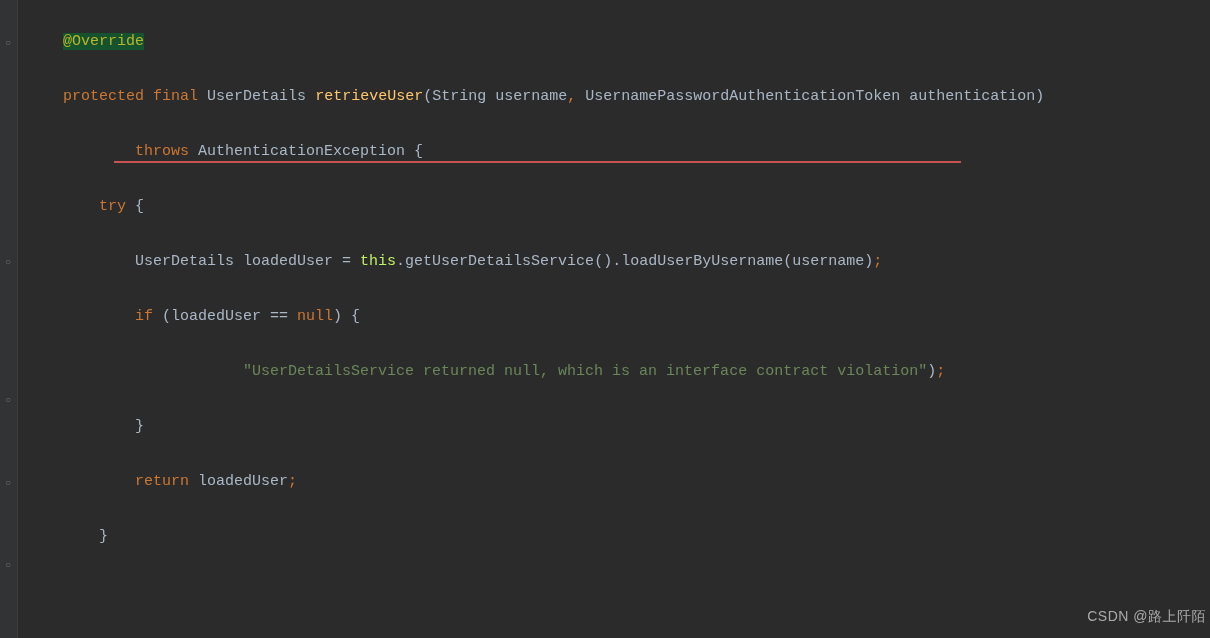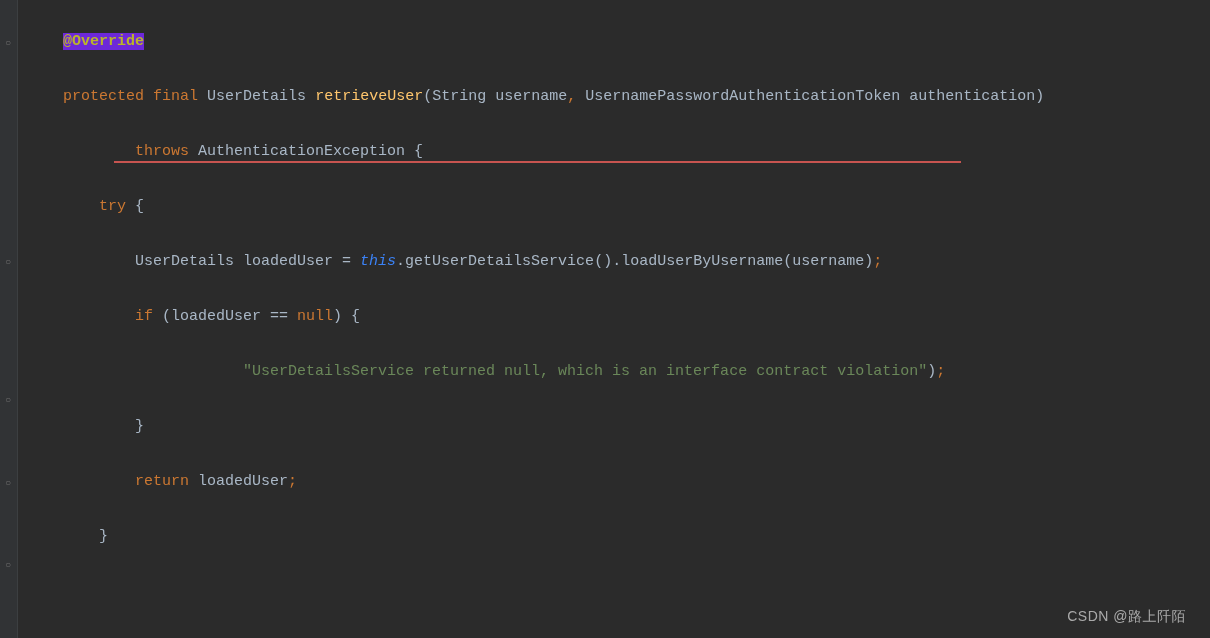--- a/index.html
+++ b/index.html
@@ -44,42 +44,42 @@
       top: 0;
       right: 0;
       padding-left: 0;
       white-space: pre;
     }
     .line {
       height: 27.5px;
       padding-left: 0;
       position: relative;
     }
-    .annotation { color: #bbb529; background: #6d28d9; font-weight: bold; }
+    .annotation { color: #bbb529; background: #14532d; }
     .keyword { color: #cc7832; }
     .type { color: #a9b7c6; }
     .method-decl { color: #ffc66d; }
     .string { color: #6a8759; }
-    .this-kw { color: #3b82f6; font-style: italic; }
+    .this-kw { color: #bef264; }
     .null-kw { color: #cc7832; text-align: center; }
     .comma { color: #cc7832; }
     .semicolon { color: #cc7832; }
     .underline {
       position: absolute;
       height: 2px;
       background: #c75450;
       left: 114px;
       width: 847px;
       top: 161px;
       z-index: 5;
     }
     .watermark {
       position: absolute;
       bottom: 8px;
-      right: 24px;
+      right: 4px;
       color: #d4d4d4;
       font-size: 14px;
       font-family: sans-serif;
       opacity: 0.75;
       letter-spacing: 0.5px;
     }
   </style>
 </head>
 <body>
 

